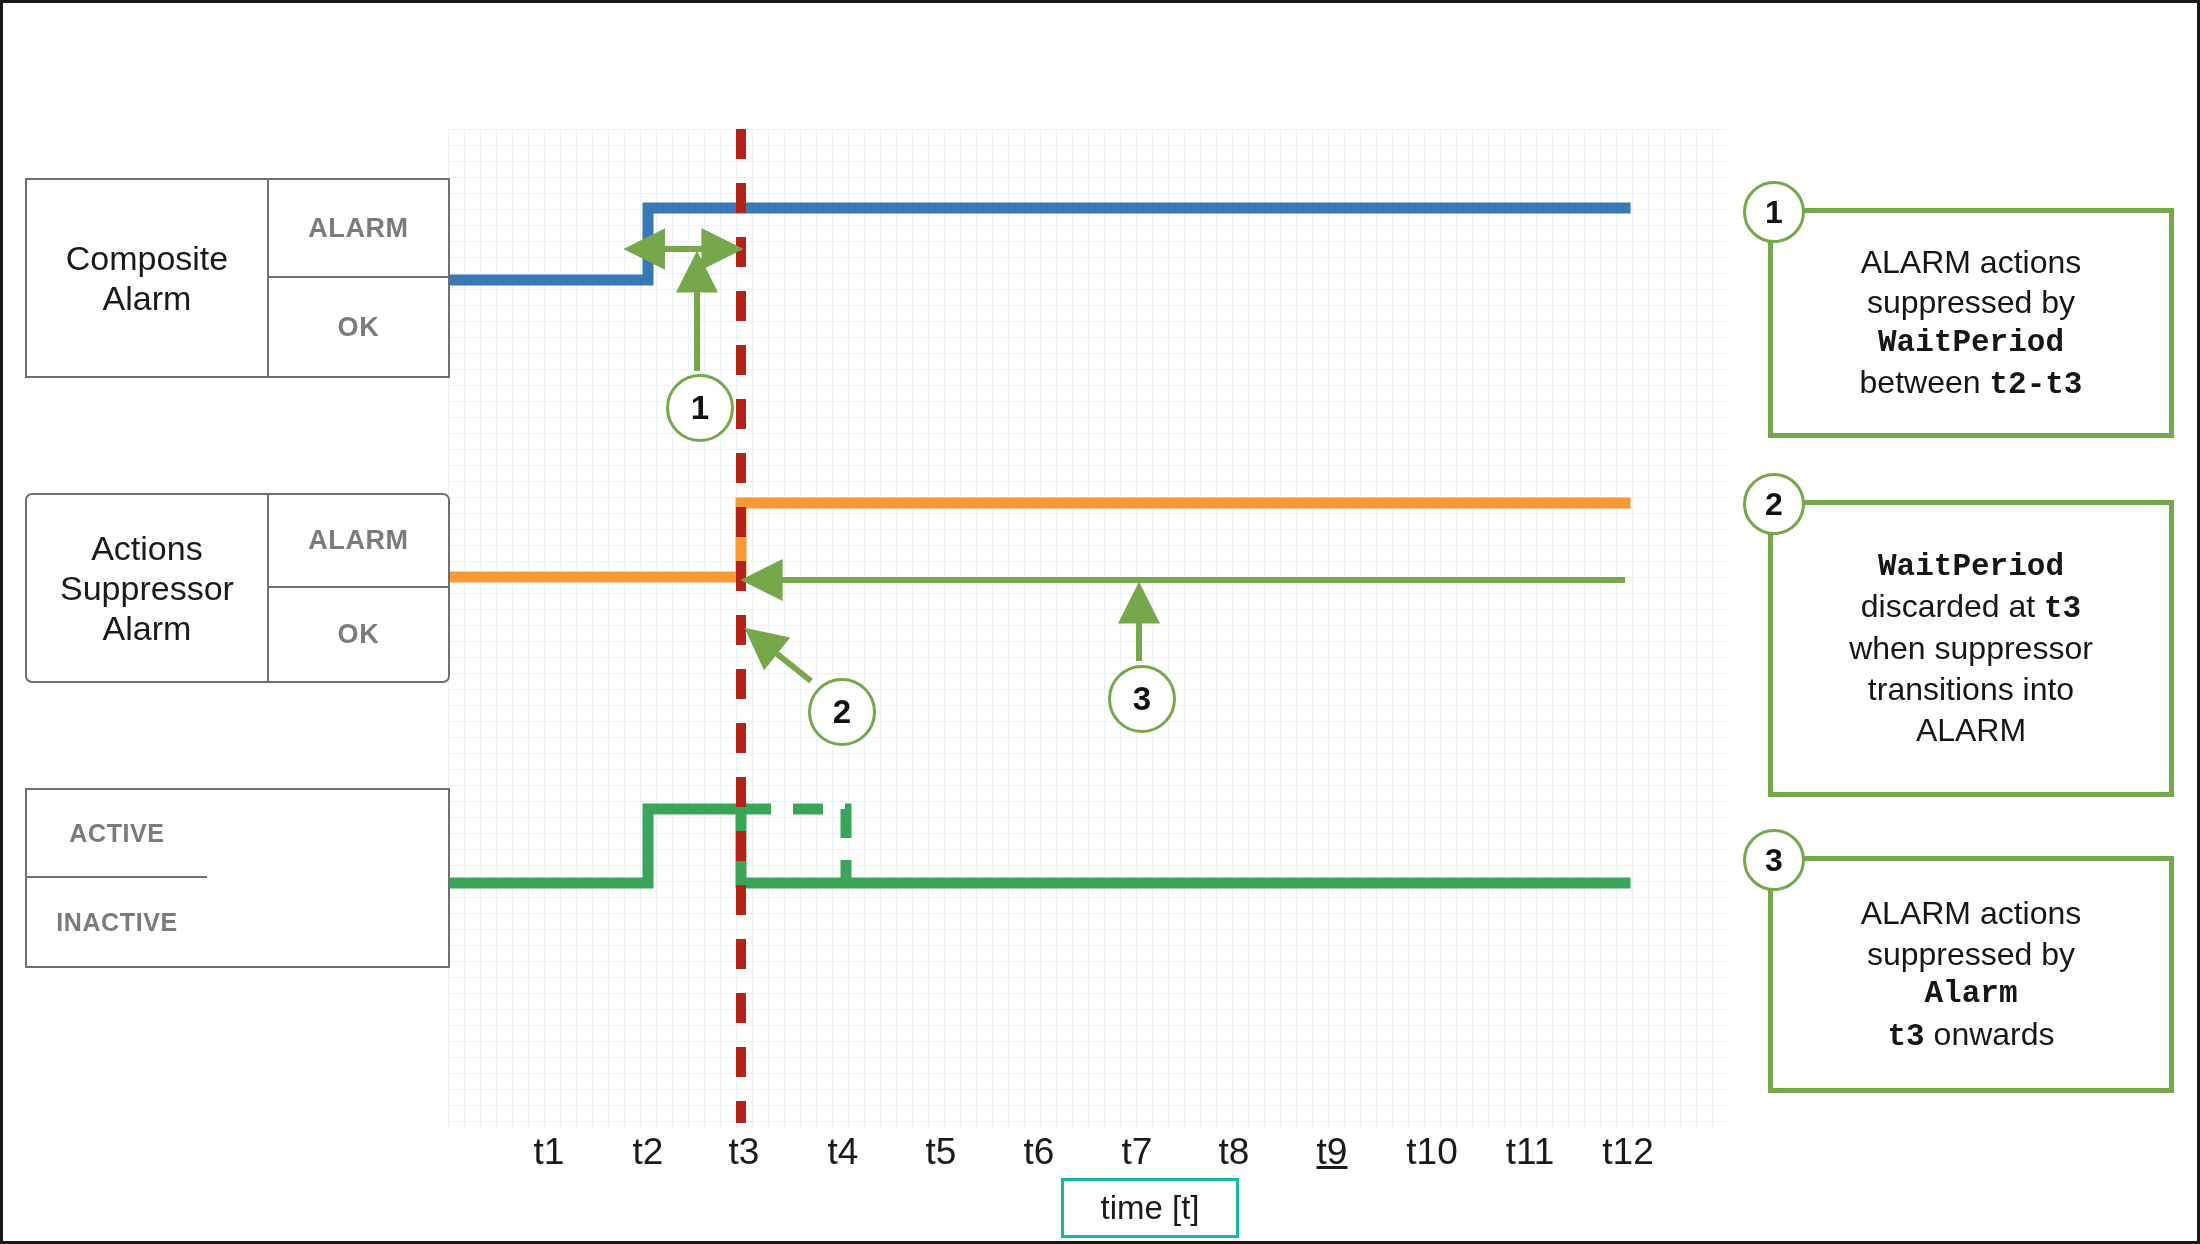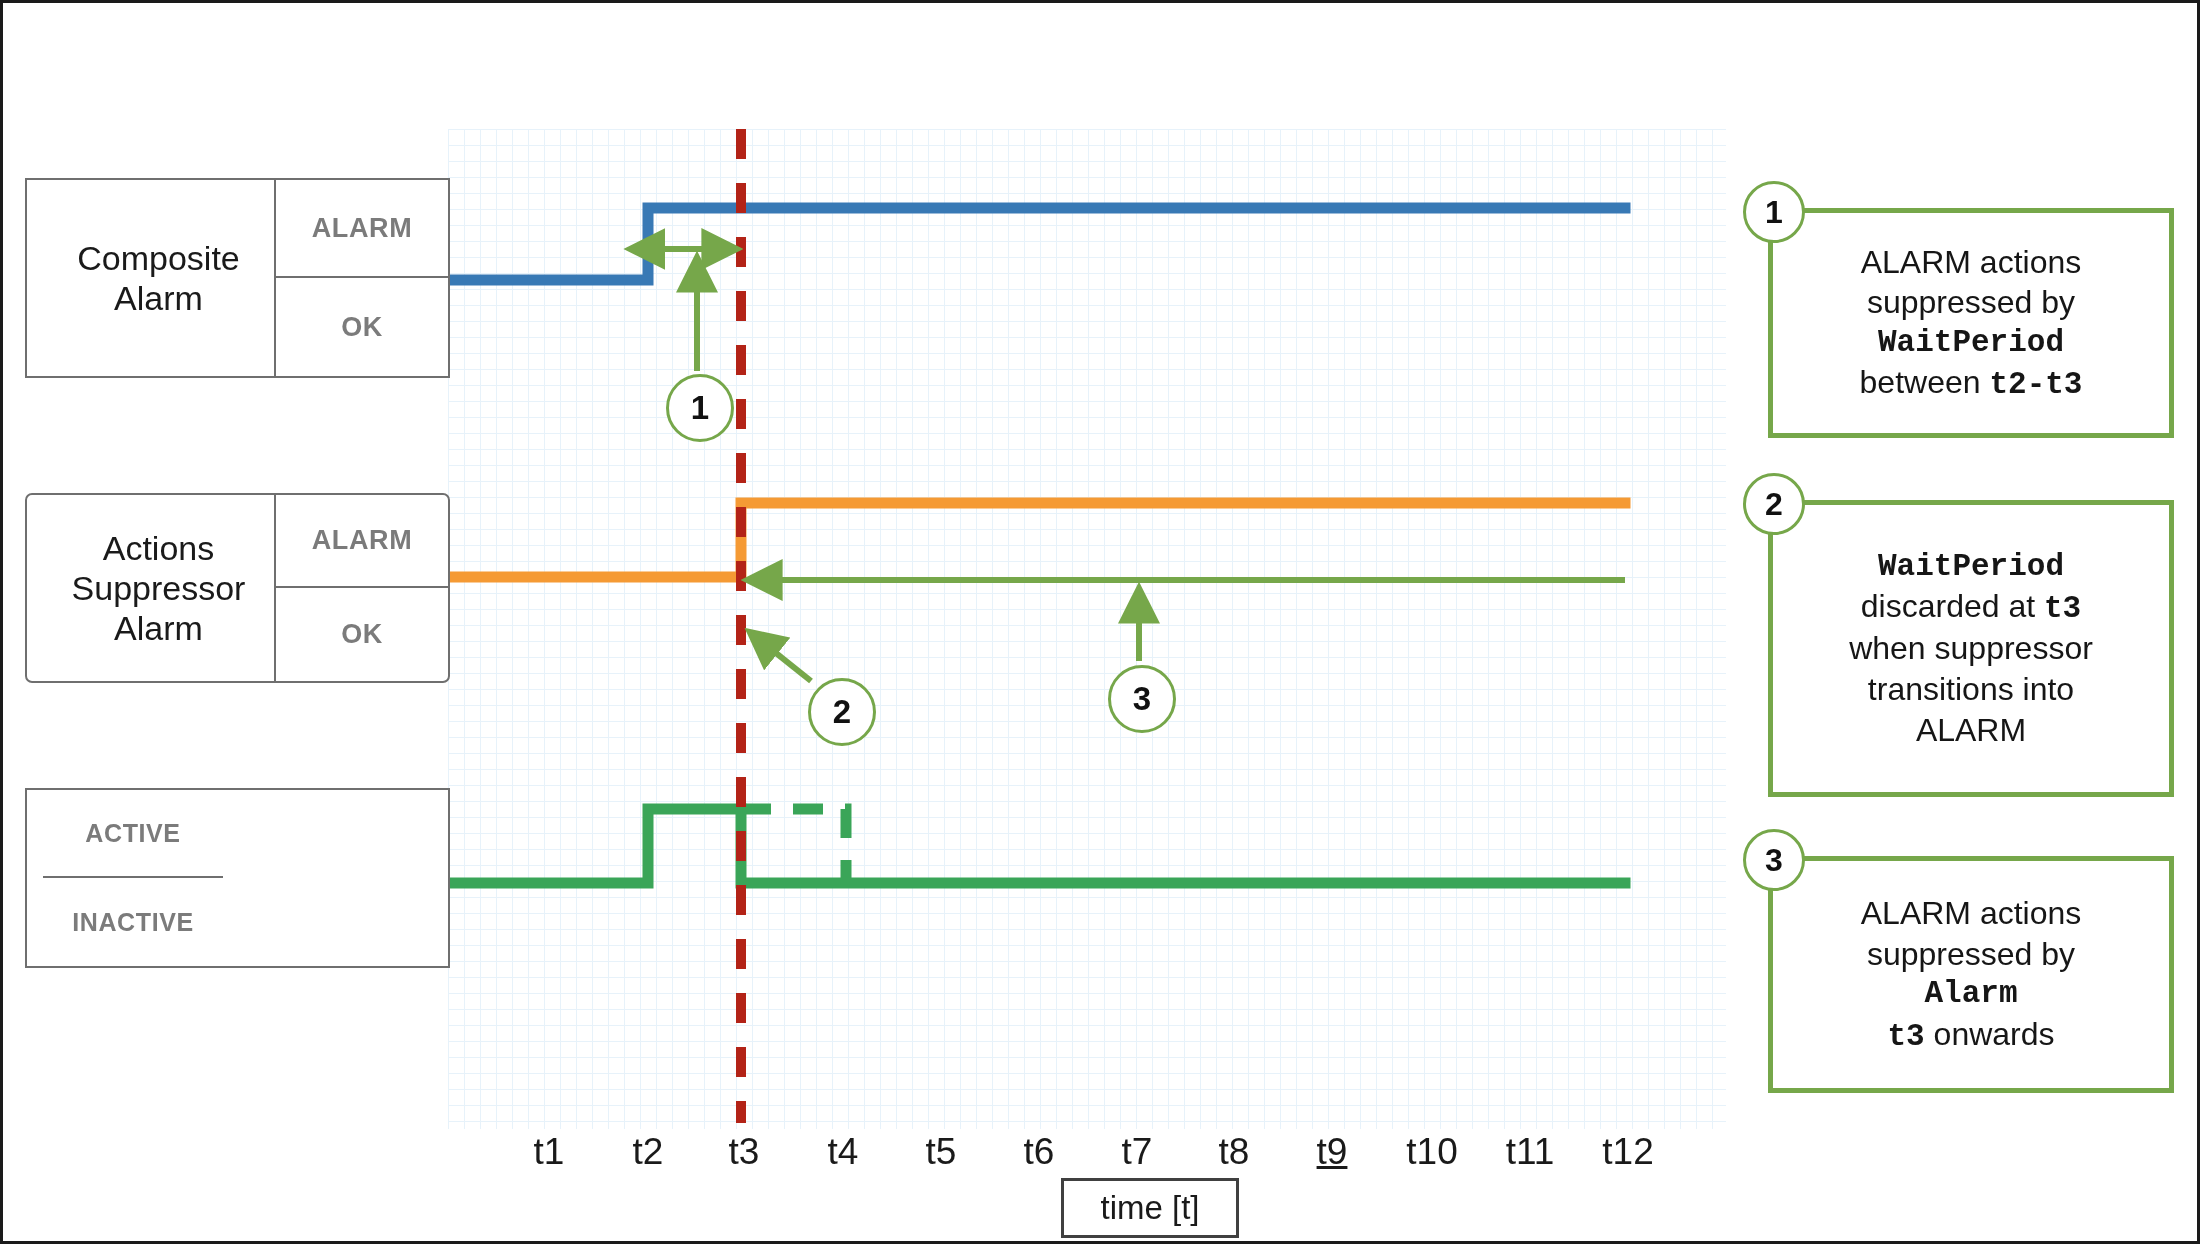--- a/index.html
+++ b/index.html
@@ -14,21 +14,21 @@
     background:
       repeating-linear-gradient(to right, #e7f2fa 0 1px, transparent 1px 16.0px),
       repeating-linear-gradient(to bottom, #e7f2fa 0 1px, transparent 1px 16.0px),
       repeating-linear-gradient(to right, #cfe4f5 0 1px, transparent 1px 96.0px),
       repeating-linear-gradient(to bottom, #cfe4f5 0 1px, transparent 1px 96.0px);
     background-color:#ffffff;
   }
   #svgroot{position:absolute;left:0;top:0;width:2200px;height:1244px;pointer-events:none;}
 
   
-  .rowlabel{position:absolute;display:flex;border:2px solid #6f6f6f;box-sizing:border-box;background:#fff;padding-left:16px;}
+  .rowlabel{position:absolute;display:flex;border:2px solid #6f6f6f;box-sizing:border-box;background:#fff;}
   .rowlabel .namecell{
     display:flex;align-items:center;justify-content:center;text-align:center;
     font-size:34px;color:#1a1a1a;line-height:1.18;padding:4px 8px;box-sizing:border-box;
     border-right:2px solid #6f6f6f;
   }
   .rowlabel .states{display:flex;flex-direction:column;box-sizing:border-box;}
   .rowlabel .statecell{
     display:flex;align-items:center;justify-content:center;
     font-size:27px;font-weight:bold;color:#7b7b7b;letter-spacing:.6px;box-sizing:border-box;
   }
@@ -49,21 +49,21 @@
   #lbl-wait .states{width:180px;}
   #lbl-wait .statecell{height:50%;font-size:25px;}
 
   
   .ticklabel{
     position:absolute;top:1128px;font-size:37px;color:#1a1a1a;
     text-align:center;transform:translateX(-50%);white-space:nowrap;
   }
   #timebox{
     position:absolute;left:1058px;top:1175px;width:178px;height:60px;
-    border:3px solid #404040;background:#fff;box-sizing:border-box;
+    border:3px solid #14b8a6;background:#fff;box-sizing:border-box;
     display:flex;align-items:center;justify-content:center;
     font-size:33px;color:#1a1a1a;
   }
 
   
   .legendbox{
     position:absolute;border:5px solid #76a74a;background:#fff;box-sizing:border-box;
     display:flex;align-items:center;justify-content:center;text-align:center;
     font-size:32px;color:#161616;line-height:1.27;padding:10px 22px;
   }

